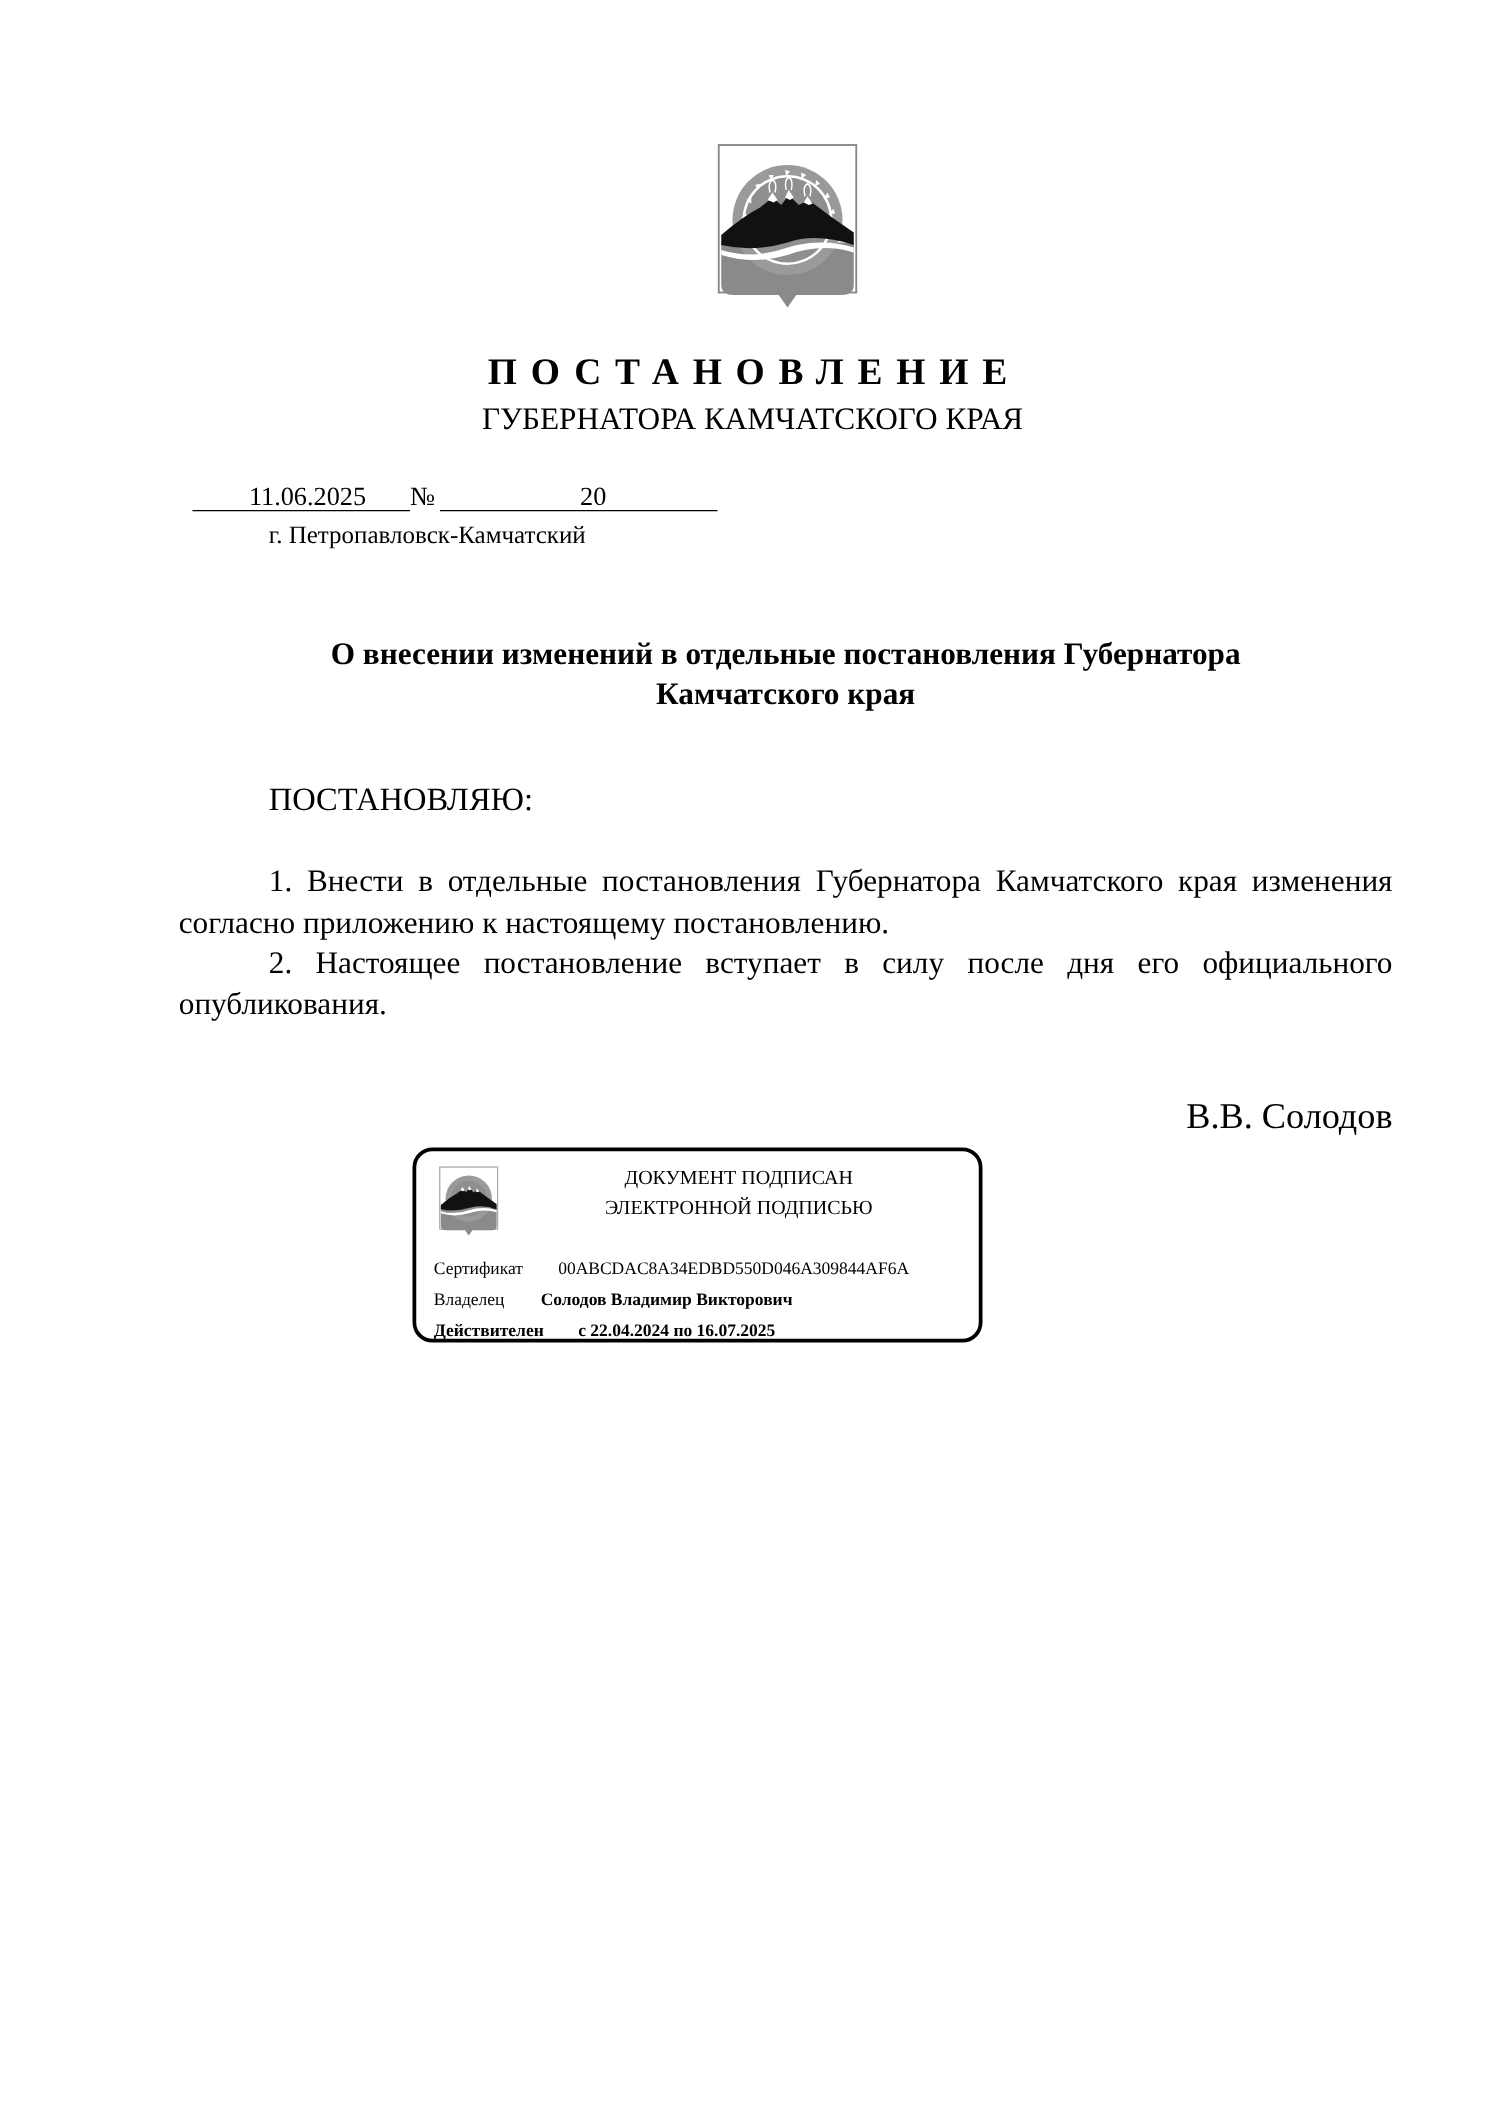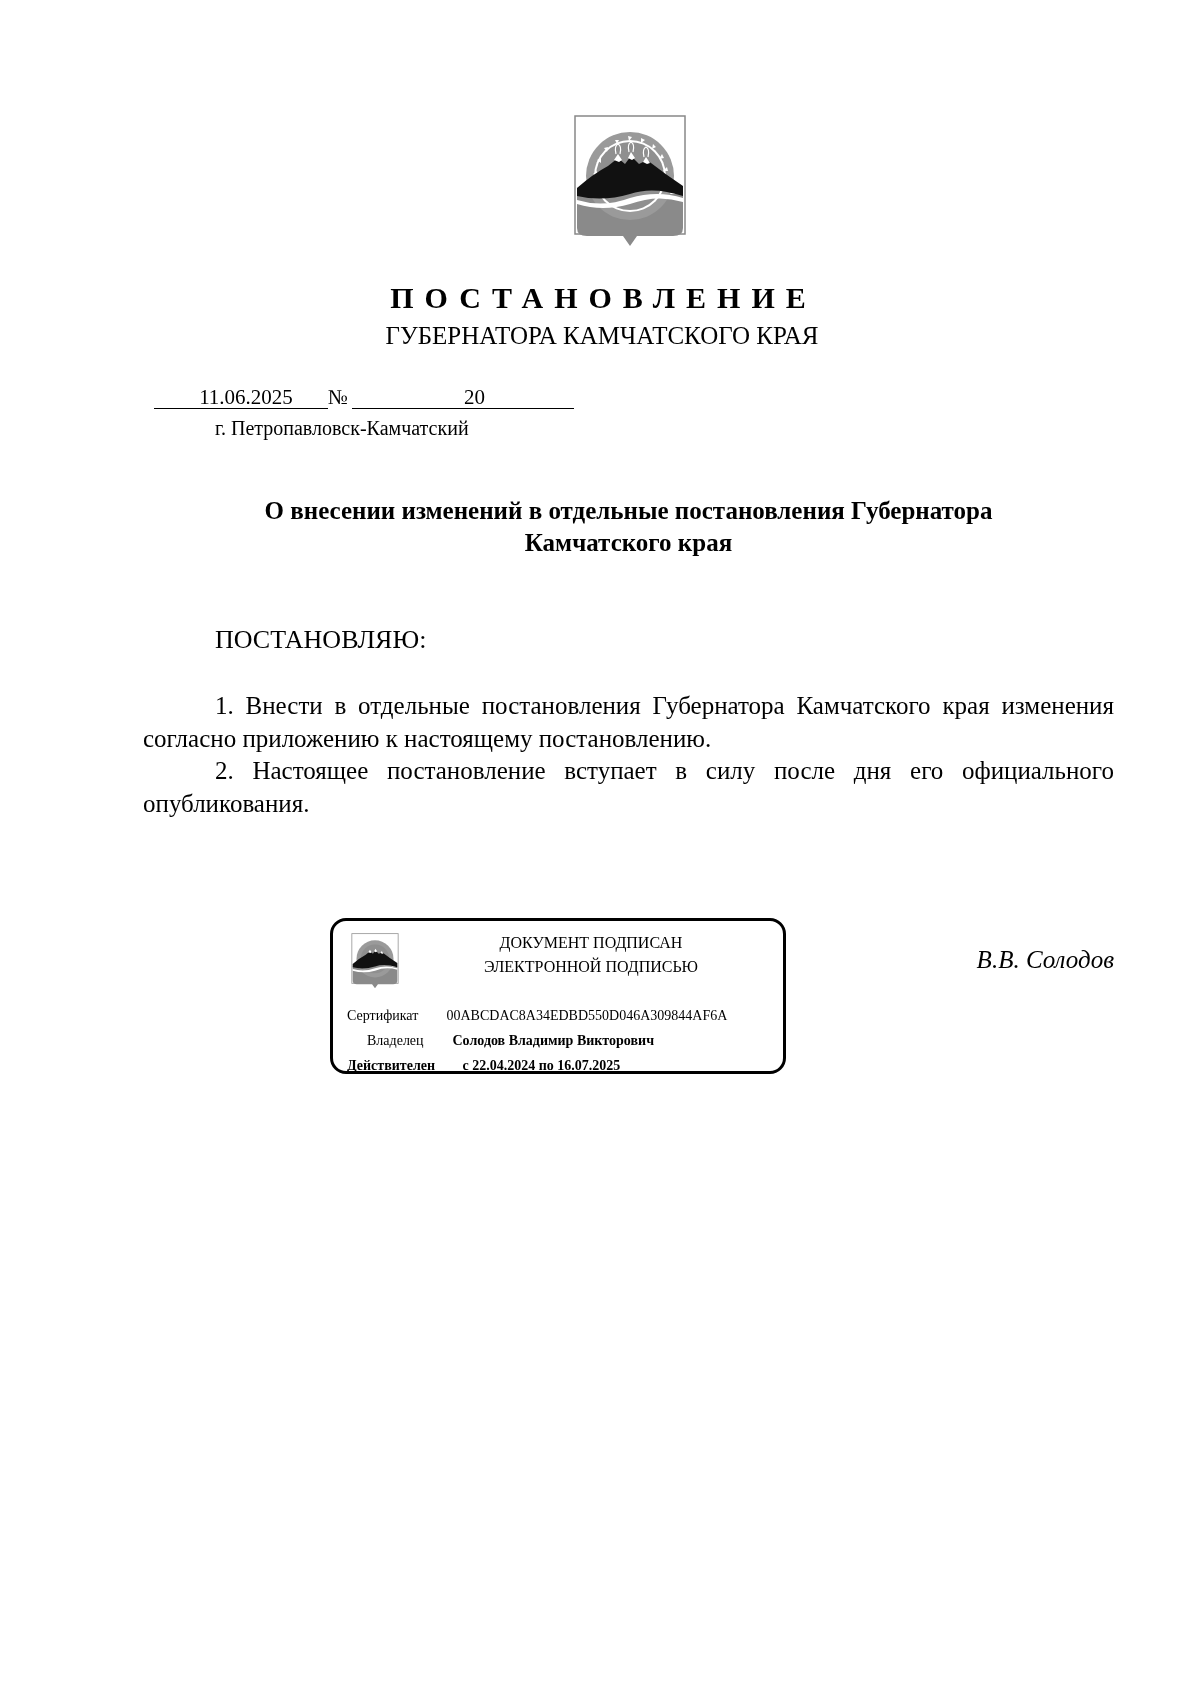--- a/index.html
+++ b/index.html
@@ -26,21 +26,21 @@
       position: absolute; left: 0; top: 0; width: 174px; height: 25px;
       border-bottom: 1.5px solid #000; text-align: center; box-sizing: border-box; padding-left: 10px;
     }
     .dl-no { position: absolute; left: 174px; top: 0; width: 24px; height: 25px; }
     .dl-num {
       position: absolute; left: 198px; top: 0; width: 222px; height: 25px;
       border-bottom: 1.5px solid #000; text-align: left; padding-left: 112px; box-sizing: border-box;
     }
     .city { left: 215px; top: 416px; font-size: 20px; line-height: 24px; }
     .heading {
-      left: 143px; width: 971px; top: 495px; text-align: center;
+      left: 143px; width: 971px; top: 508px; text-align: center;
       font-weight: bold; font-size: 25px; line-height: 32px;
     }
     .decree { left: 215px; top: 624px; font-size: 26px; line-height: 32px; }
     .body-text {
       left: 143px; width: 971px; top: 690px; font-size: 25px; line-height: 32.5px;
       text-align: justify;
     }
     .body-text p { margin: 0; text-indent: 72px; }
     .stamp {
       left: 330px; top: 918px; width: 456px; height: 156px;
@@ -48,26 +48,26 @@
     }
     .stamp-emblem { position: absolute; left: 18px; top: 10px; width: 48px; height: 60px; }
     .stamp-head {
       position: absolute; left: 66px; right: 0; top: 10px; text-align: center;
       font-size: 16px; line-height: 24px;
     }
     .stamp-row { position: absolute; left: 14px; font-size: 14px; line-height: 18px; white-space: nowrap; }
     .stamp-row .lbl { display: inline-block; }
     .row-cert { top: 86px; }
     .row-cert .lbl { width: 96px; }
-    .row-owner { top: 111px; margin-left: 20px; }
+    .row-owner { top: 111px; }
     .row-owner .lbl { width: 82px; }
     .row-owner .val { font-weight: bold; }
     .row-valid { top: 136px; font-weight: bold; }
     .row-valid .lbl { width: 112px; }
-    .signer { right: 86px; top: 944px; font-size: 25px; line-height: 32px; font-style: italic; }
+    .signer { right: 86px; top: 877px; font-size: 29px; line-height: 32px; }
   </style>
 </head>
 <body>
 
 <svg class="abs emblem" viewBox="0 0 114 134">
   <rect x="2" y="2" width="110" height="118" fill="#ffffff" stroke="#888" stroke-width="1.5"></rect>
   <path d="M4 80 L110 80 L110 114 Q110 122 100 122 L64 122 L57 132 L50 122 L14 122 Q4 122 4 114 Z" fill="#8a8a8a"></path>
   <circle cx="57" cy="62" r="44" fill="#9a9a9a"></circle>
   <circle cx="57" cy="62" r="36" fill="#ffffff"></circle>
   <circle cx="57" cy="62" r="34" fill="#8f8f8f"></circle>

